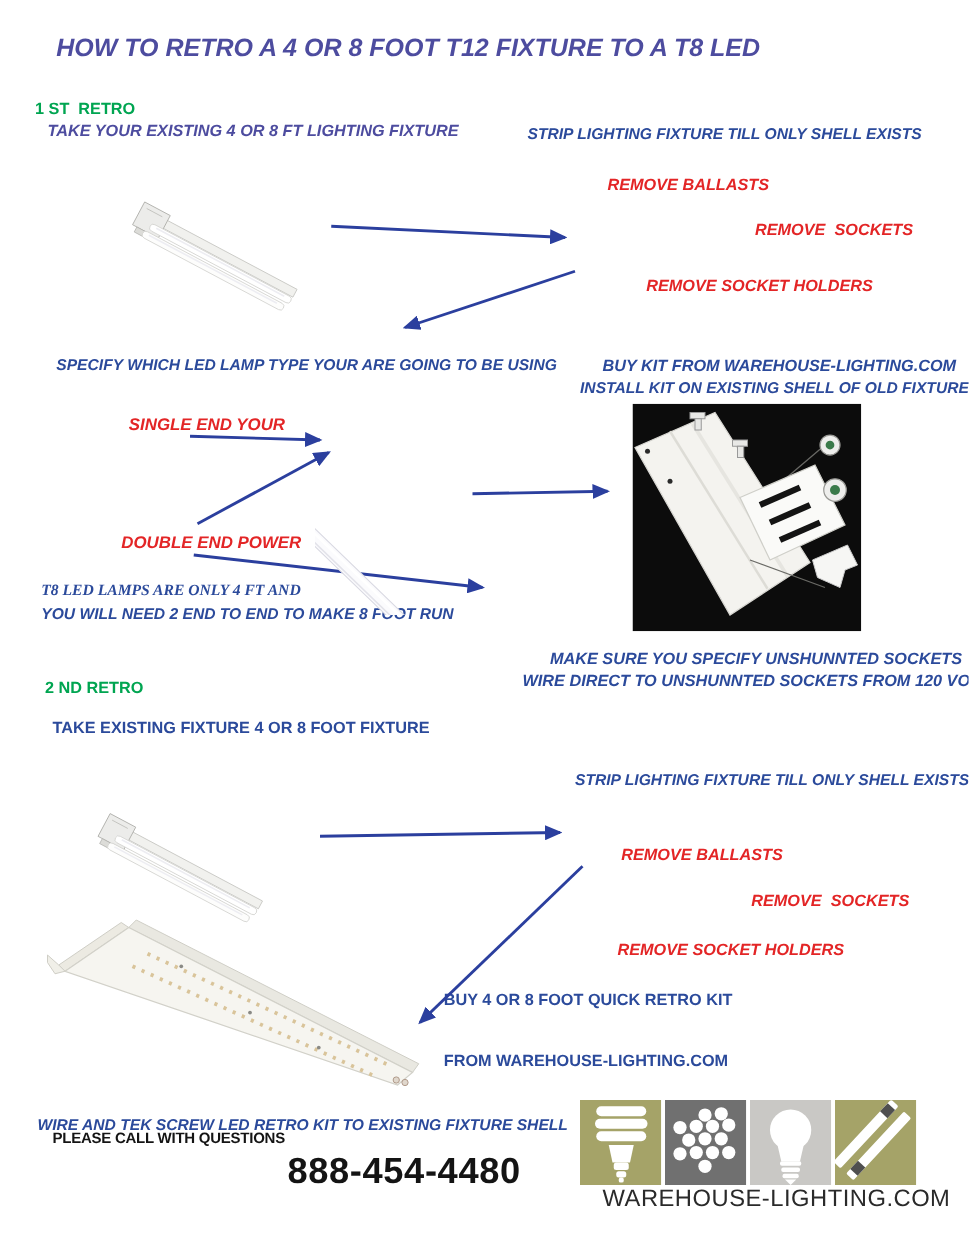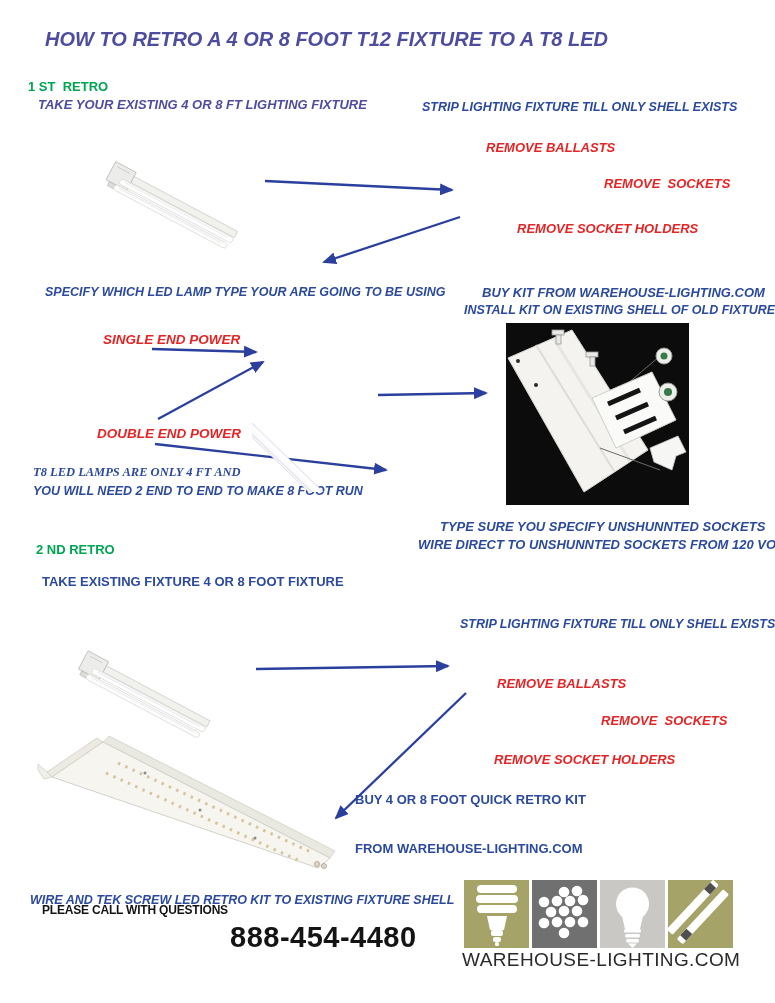--- a/index.html
+++ b/index.html
@@ -7,21 +7,21 @@
         font-family:"Liberation Sans",sans-serif;}
   .lbl{position:absolute;font-weight:bold;white-space:pre;line-height:1.15;}
   .it{font-style:italic;}
   .purple{color:#4d4c9f;}
   .blue{color:#2b4a9b;}
   .red{color:#e32526;}
   .green{color:#00a551;}
   .black{color:#141414;}
   .gfx{position:absolute;}
   .logo-tiles{position:absolute;left:464px;top:880px;display:flex;gap:3px;}
-  .brand{position:absolute;left:462px;top:949px;font-size:19px;font-weight:normal;
+  .brand{position:absolute;left:482px;top:949px;font-size:19px;font-weight:normal;
          letter-spacing:0.4px;color:#2a2a2a;white-space:pre;}
 </style>
 </head>
 <body>
 
 <div id="page">
 
   <div class="lbl it purple" style="left:45px;top:28px;font-size:20px;">HOW TO RETRO A 4 OR 8 FOOT T12 FIXTURE TO A T8 LED</div>
 
   <div class="lbl green" style="left:28px;top:80px;font-size:13px;">1 ST  RETRO</div>
@@ -29,27 +29,27 @@
   <div class="lbl it blue" style="left:422px;top:100px;font-size:12.5px;">STRIP LIGHTING FIXTURE TILL ONLY SHELL EXISTS</div>
 
   <div class="lbl it red" style="left:486px;top:141px;font-size:13px;">REMOVE BALLASTS</div>
   <div class="lbl it red" style="left:604px;top:177px;font-size:13px;">REMOVE  SOCKETS</div>
   <div class="lbl it red" style="left:517px;top:222px;font-size:13px;">REMOVE SOCKET HOLDERS</div>
 
   <div class="lbl it blue" style="left:45px;top:285px;font-size:12.5px;">SPECIFY WHICH LED LAMP TYPE YOUR ARE GOING TO BE USING</div>
   <div class="lbl it blue" style="left:482px;top:286px;font-size:13px;">BUY KIT FROM WAREHOUSE-LIGHTING.COM</div>
   <div class="lbl it blue" style="left:464px;top:303px;font-size:12.5px;">INSTALL KIT ON EXISTING SHELL OF OLD FIXTURE</div>
 
-  <div class="lbl it red" style="left:103px;top:332px;font-size:13.5px;">SINGLE END POWER</div>
+  <div class="lbl it red" style="left:103px;top:332px;font-size:13.5px;">SINGLE END YOUR</div>
   <div class="lbl it red" style="left:97px;top:426px;font-size:13.5px;">DOUBLE END POWER</div>
 
   <div class="lbl it blue" style="left:33px;top:465px;font-size:12.5px;font-family:Liberation Serif, serif;">T8 LED LAMPS ARE ONLY 4 FT AND</div>
   <div class="lbl it blue" style="left:33px;top:484px;font-size:12.5px;">YOU WILL NEED 2 END TO END TO MAKE 8 FOOT RUN</div>
 
-  <div class="lbl it blue" style="left:440px;top:520px;font-size:13px;">TYPE SURE YOU SPECIFY UNSHUNNTED SOCKETS</div>
+  <div class="lbl it blue" style="left:440px;top:520px;font-size:13px;">MAKE SURE YOU SPECIFY UNSHUNNTED SOCKETS</div>
   <div class="lbl it blue" style="left:418px;top:538px;font-size:13px;">WIRE DIRECT TO UNSHUNNTED SOCKETS FROM 120 VOLT</div>
 
   <div class="lbl green" style="left:36px;top:543px;font-size:13px;">2 ND RETRO</div>
   <div class="lbl blue" style="left:42px;top:575px;font-size:13px;">TAKE EXISTING FIXTURE 4 OR 8 FOOT FIXTURE</div>
   <div class="lbl it blue" style="left:460px;top:617px;font-size:12.5px;">STRIP LIGHTING FIXTURE TILL ONLY SHELL EXISTS</div>
 
   <div class="lbl it red" style="left:497px;top:677px;font-size:13px;">REMOVE BALLASTS</div>
   <div class="lbl it red" style="left:601px;top:714px;font-size:13px;">REMOVE  SOCKETS</div>
   <div class="lbl it red" style="left:494px;top:753px;font-size:13px;">REMOVE SOCKET HOLDERS</div>
 

